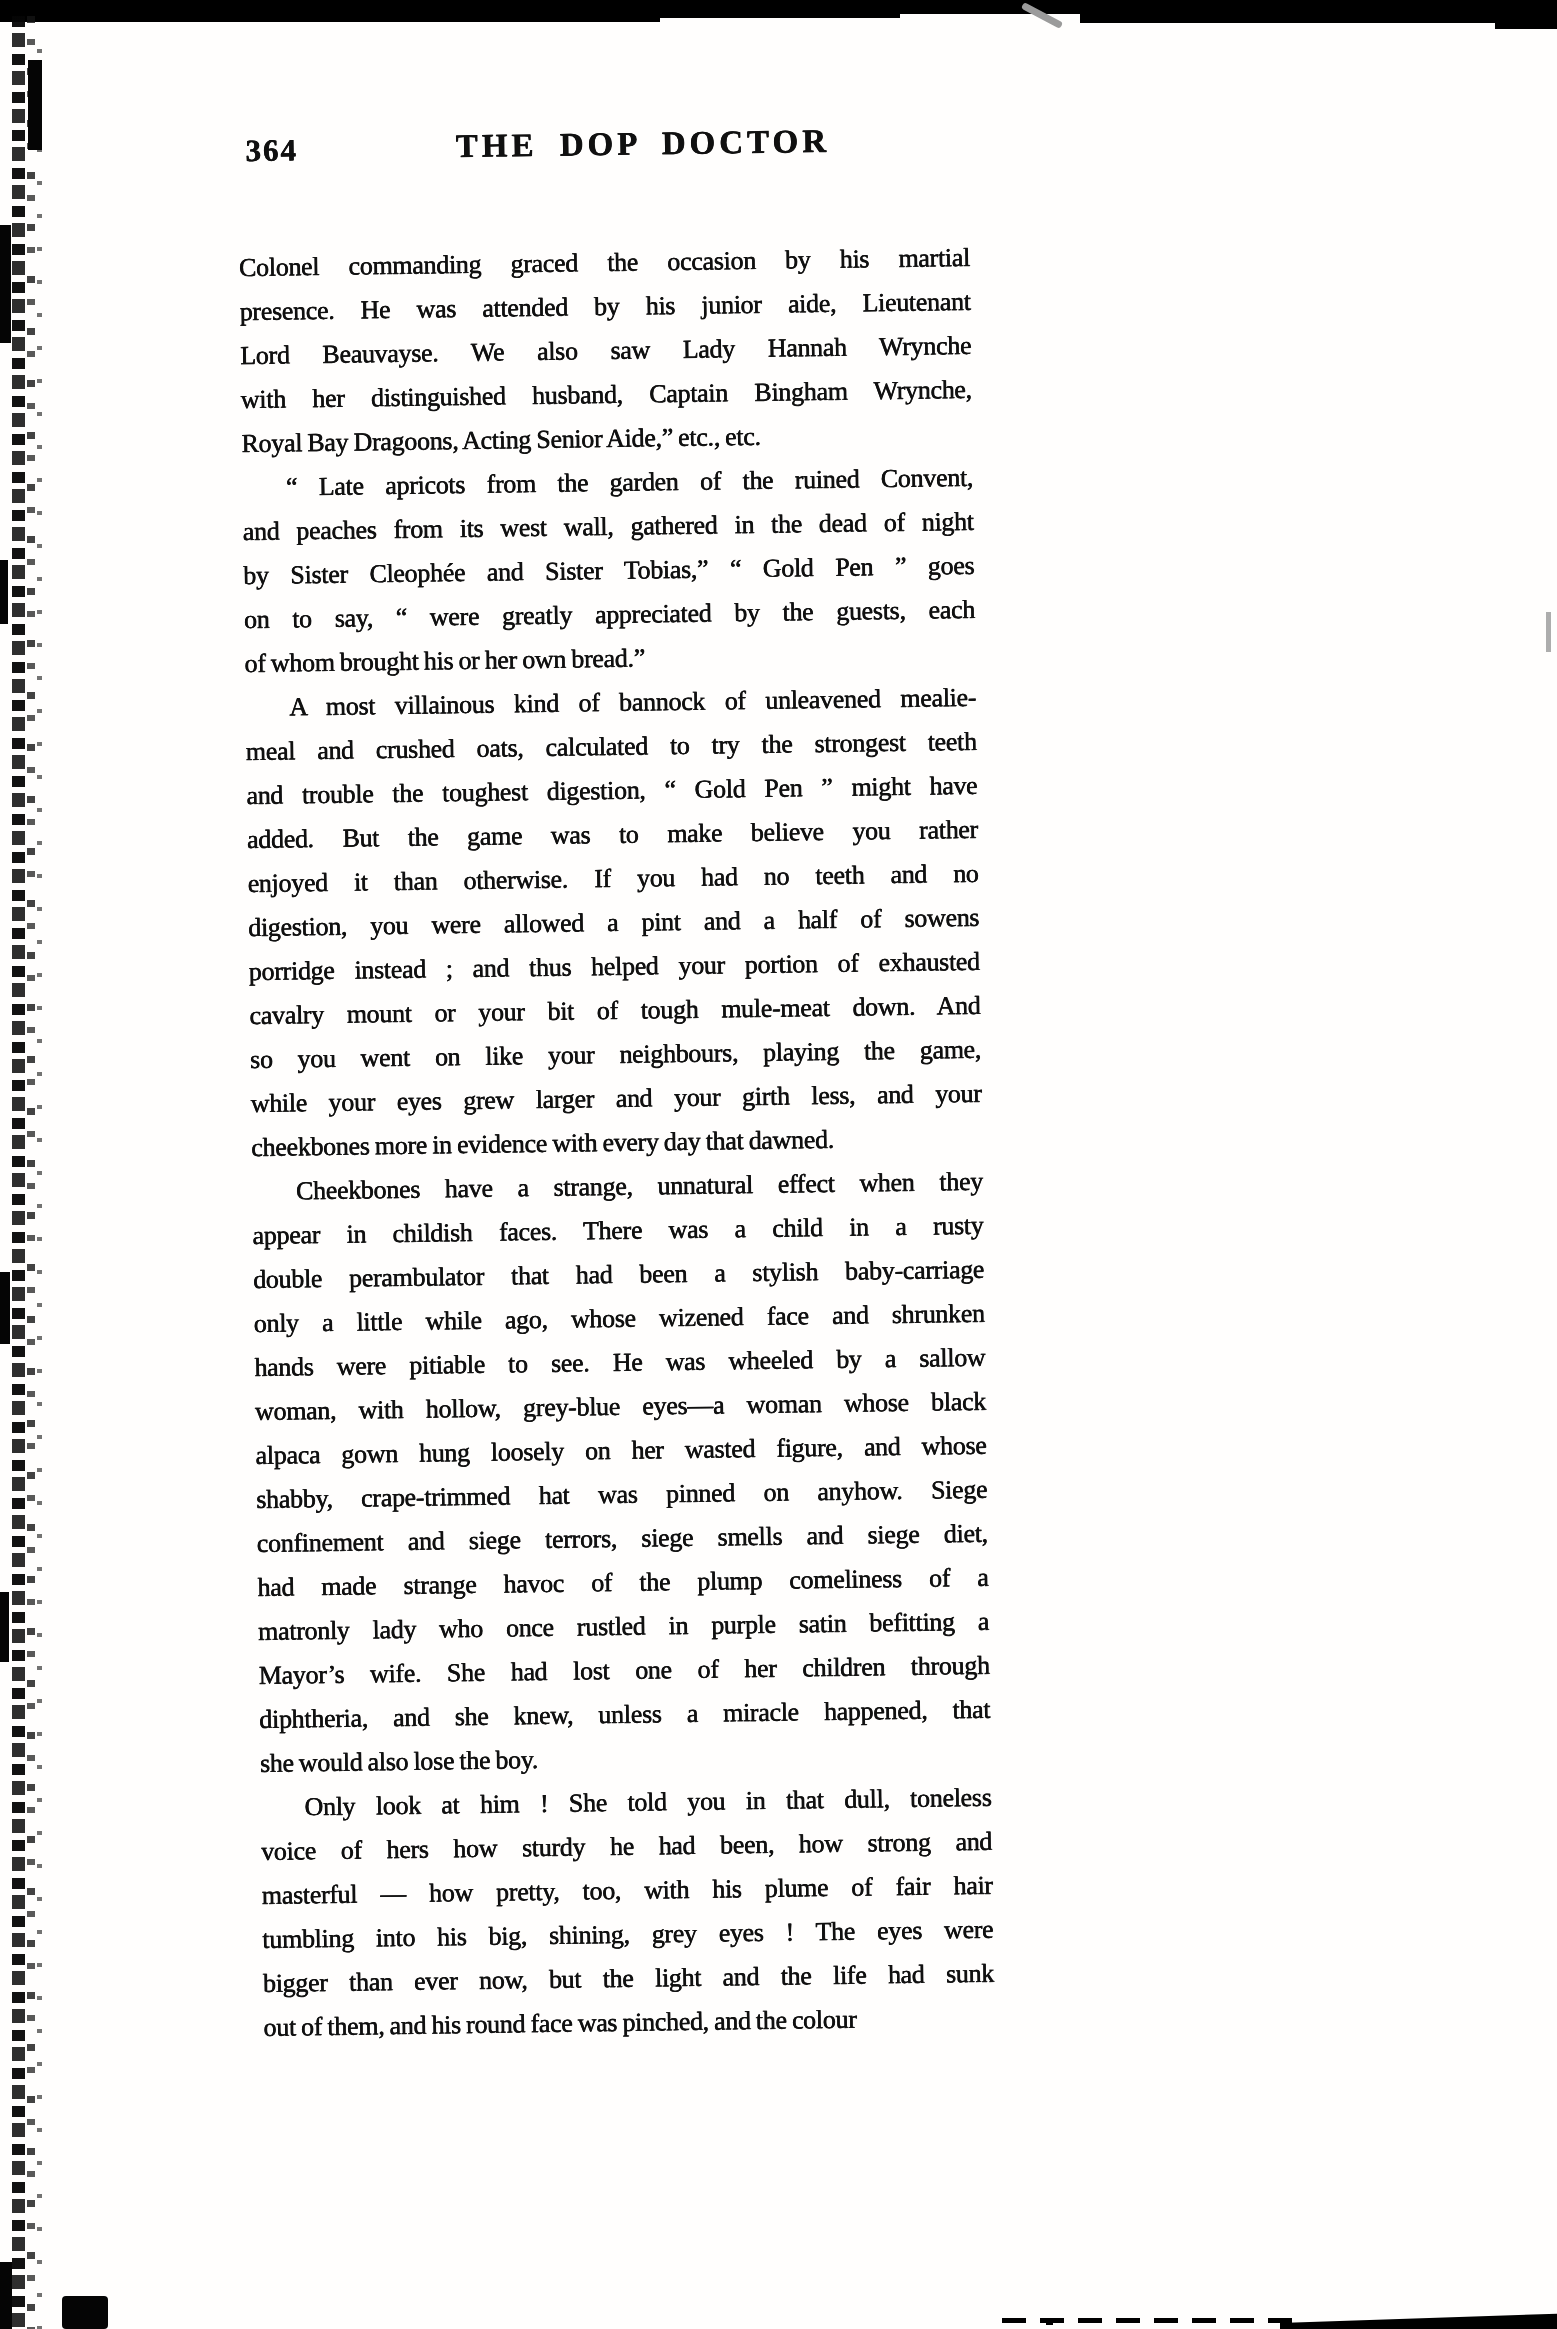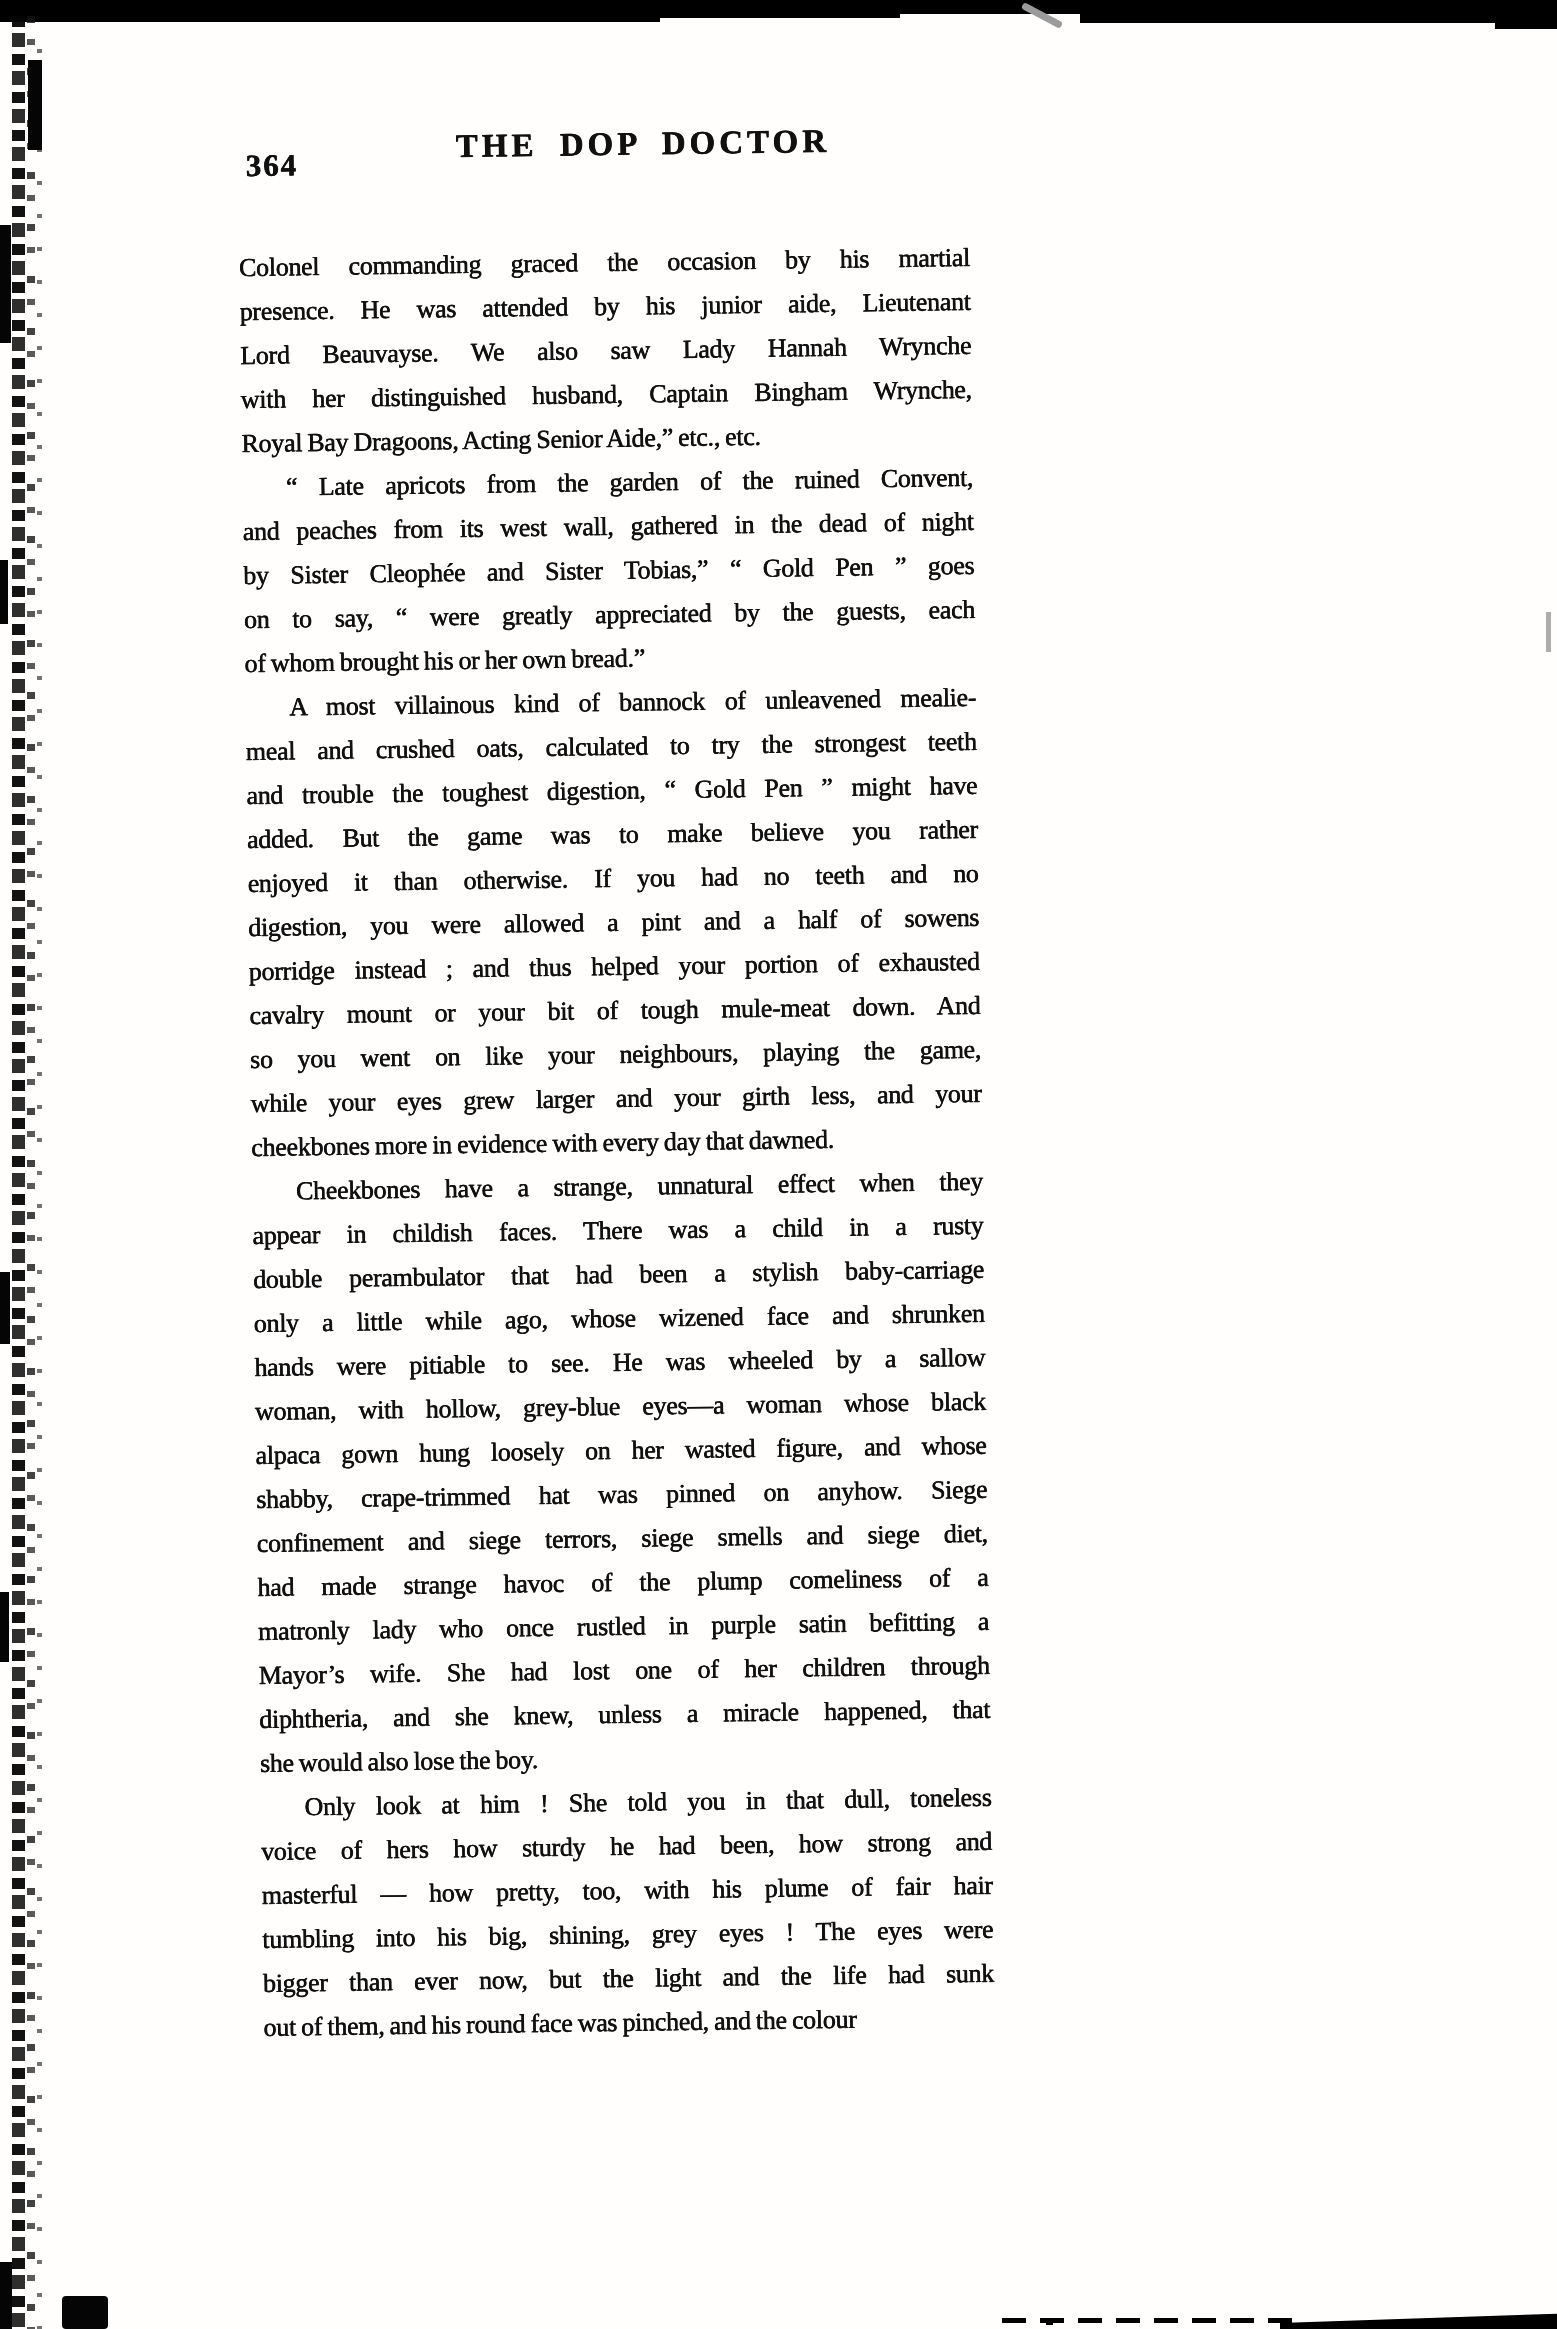--- a/index.html
+++ b/index.html
@@ -60,21 +60,21 @@
 
   
   .content {
     position: absolute; left: 237px; top: 131px; width: 731px;
     transform: rotate(-0.8deg);
     transform-origin: 0 0;
     text-shadow: 0.5px 0 0 #1c1c1c, 0 0.4px 0 #1c1c1c;
   }
   .header { position: relative; height: 42px; }
   .pagenum {
-    position: absolute; left: 8px; top: 17px;
+    position: absolute; left: 8px; top: 2px;
     font-size: 31px; font-weight: bold; letter-spacing: 2px;
   }
   .title {
     position: absolute; left: 40px; top: 0; width: 100%;
     text-align: center;
     font-size: 33px; font-weight: bold;
     letter-spacing: 4px; word-spacing: 10px;
   }
   .text-block { margin-top: 73px; font-size: 26px; letter-spacing: -0.3px; word-spacing: -1px; }
   .line {

